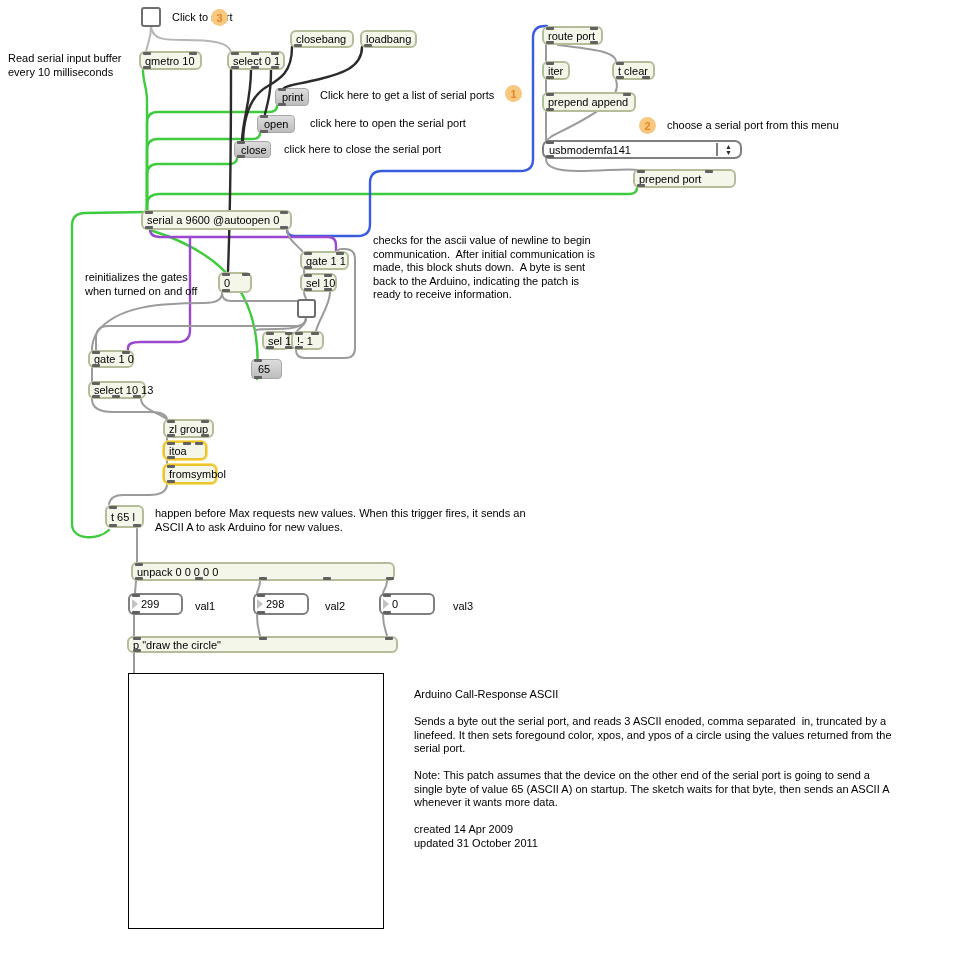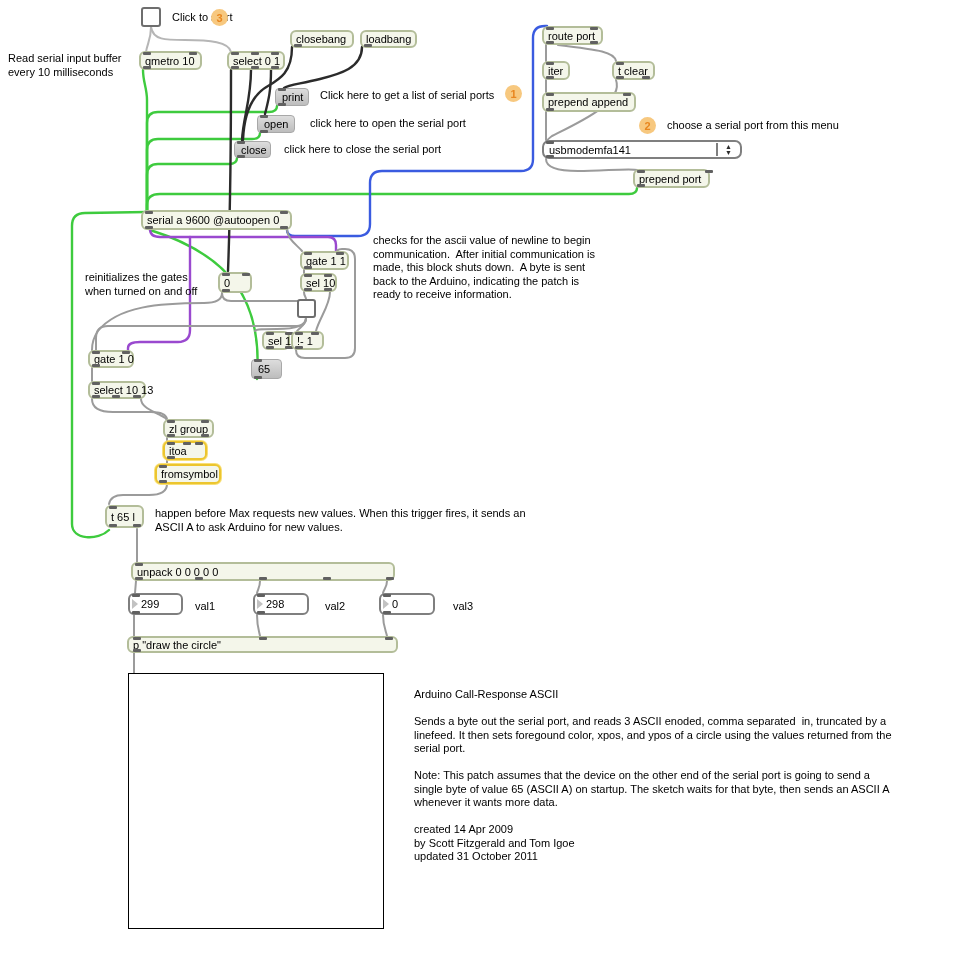--- a/index.html
+++ b/index.html
@@ -137,21 +137,21 @@
 
 <div class="badge" style="left:639px;top:117px">2</div>
 <div class="comment" style="left:667px;top:119px">
     <div>choose a serial port from this menu</div>
   </div>
 
 <div class="umenu" style="left:542px;top:140px;width:200px;height:19px">
   <span>usbmodemfa141</span>
   <span class="arrows"><span>▲</span><span>▼</span></span>
 <span class="tab" style="left: 2px; top: -1px;"></span><span class="tab" style="left: 2px; bottom: -1px;"></span></div>
-<div class="box" style="left:633px;top:169px;width:77px;height:19px">prepend port<span class="tab" style="left: 2px; top: -1px;"></span><span class="tab" style="left: 70px; top: -1px;"></span><span class="tab" style="left: 2px; bottom: -1px;"></span></div>
+<div class="box" style="left:633px;top:169px;width:103px;height:19px">prepend port<span class="tab" style="left: 2px; top: -1px;"></span><span class="tab" style="left: 70px; top: -1px;"></span><span class="tab" style="left: 2px; bottom: -1px;"></span></div>
 
 <div class="box" style="left:141px;top:210px;width:151px;height:20px">serial a 9600 @autoopen 0<span class="tab" style="left: 2px; top: -1px;"></span><span class="tab" style="left: 137px; top: -1px;"></span><span class="tab" style="left: 2px; bottom: -1px;"></span><span class="tab" style="left: 137px; bottom: -1px;"></span></div>
 
 <div class="comment" style="left:373px;top:234px">
   <div>checks for the ascii value of newline to begin</div>
     <div>communication.  After initial communication is</div>
   <div>made, this block shuts down.  A byte is sent</div>
     <div>back to the Arduino, indicating the patch is</div>
   <div>ready to receive information.</div>
 </div>
@@ -166,21 +166,21 @@
 <div class="box" style="left:300px;top:273px;width:37px;height:19px">sel 10<span class="tab" style="left: 2px; top: -1px;"></span><span class="tab" style="left: 22px; top: -1px;"></span><span class="tab" style="left: 2px; bottom: -1px;"></span><span class="tab" style="left: 22px; bottom: -1px;"></span></div>
 <div class="toggle" style="left:297px;top:299px;width:19px;height:19px"></div>
 <div class="box" style="left:262px;top:331px;width:28px;height:19px">sel 1<span class="tab" style="left: 2px; top: -1px;"></span><span class="tab" style="left: 21px; top: -1px;"></span><span class="tab" style="left: 2px; bottom: -1px;"></span><span class="tab" style="left: 21px; bottom: -1px;"></span></div>
 <div class="box" style="left:291px;top:331px;width:33px;height:19px">!- 1<span class="tab" style="left: 2px; top: -1px;"></span><span class="tab" style="left: 18px; top: -1px;"></span><span class="tab" style="left: 2px; bottom: -1px;"></span></div>
 <div class="msg" style="left:251px;top:359px;width:31px;height:20px">65<span class="tab" style="left: 2px; top: -1px;"></span><span class="tab" style="left: 2px; bottom: -1px;"></span></div>
 
 <div class="box" style="left:88px;top:350px;width:46px;height:18px">gate 1 0<span class="tab" style="left: 2px; top: -1px;"></span><span class="tab" style="left: 32px; top: -1px;"></span><span class="tab" style="left: 2px; bottom: -1px;"></span></div>
 <div class="box" style="left:88px;top:381px;width:58px;height:18px">select 10 13<span class="tab" style="left: 2px; top: -1px;"></span><span class="tab" style="left: 2px; bottom: -1px;"></span><span class="tab" style="left: 22px; bottom: -1px;"></span><span class="tab" style="left: 43px; bottom: -1px;"></span></div>
 <div class="box" style="left:163px;top:419px;width:51px;height:19px">zl group<span class="tab" style="left: 2px; top: -1px;"></span><span class="tab" style="left: 36px; top: -1px;"></span><span class="tab" style="left: 2px; bottom: -1px;"></span><span class="tab" style="left: 36px; bottom: -1px;"></span></div>
 <div class="box sel-y" style="left:163px;top:441px;width:44px;height:19px">itoa<span class="tab" style="left: 2px; top: -1px;"></span><span class="tab" style="left: 18px; top: -1px;"></span><span class="tab" style="left: 30px; top: -1px;"></span><span class="tab" style="left: 2px; bottom: -1px;"></span></div>
-<div class="box sel-y" style="left:155px;top:464px;width:66px;height:20px">fromsymbol<span class="tab" style="left: 2px; top: -1px;"></span><span class="tab" style="left: 2px; bottom: -1px;"></span></div>
+<div class="box sel-y" style="left:163px;top:464px;width:54px;height:20px">fromsymbol<span class="tab" style="left: 2px; top: -1px;"></span><span class="tab" style="left: 2px; bottom: -1px;"></span></div>
 
 <div class="box" style="left:105px;top:505px;width:39px;height:23px">t 65 l<span class="tab" style="left: 2px; top: -1px;"></span><span class="tab" style="left: 2px; bottom: -1px;"></span><span class="tab" style="left: 26px; bottom: -1px;"></span></div>
 <div class="comment" style="left:155px;top:507px">
     <div>happen before Max requests new values. When this trigger fires, it sends an</div>
   <div>ASCII A to ask Arduino for new values.</div>
 </div>
 
 <div class="box" style="left:131px;top:562px;width:264px;height:19px">unpack 0 0 0 0 0<span class="tab" style="left: 2px; top: -1px;"></span><span class="tab" style="left: 2px; bottom: -1px;"></span><span class="tab" style="left: 62px; bottom: -1px;"></span><span class="tab" style="left: 126px; bottom: -1px;"></span><span class="tab" style="left: 190px; bottom: -1px;"></span><span class="tab" style="left: 253px; bottom: -1px;"></span></div>
 
 <div class="numbox" style="left:128px;top:593px;width:55px;height:22px"><span class="tri"></span><span>299</span><span class="tab" style="left: 2px; top: -1px;"></span><span class="tab" style="left: 2px; bottom: -1px;"></span></div>
@@ -205,15 +205,14 @@
     <div></div>
   <div>Sends a byte out the serial port, and reads 3 ASCII enoded, comma separated  in, truncated by a</div>
     <div>linefeed. It then sets foregound color, xpos, and ypos of a circle using the values returned from the</div>
   <div>serial port.</div>
     <div></div>
   <div>Note: This patch assumes that the device on the other end of the serial port is going to send a</div>
     <div>single byte of value 65 (ASCII A) on startup. The sketch waits for that byte, then sends an ASCII A</div>
   <div>whenever it wants more data.</div>
     <div></div>
   <div>created 14 Apr 2009</div>
-    <div>by Scott Fitzgerald and Tom Igoe</div>
   <div>updated 31 October 2011</div>
 </div>
 
 </body></html>

